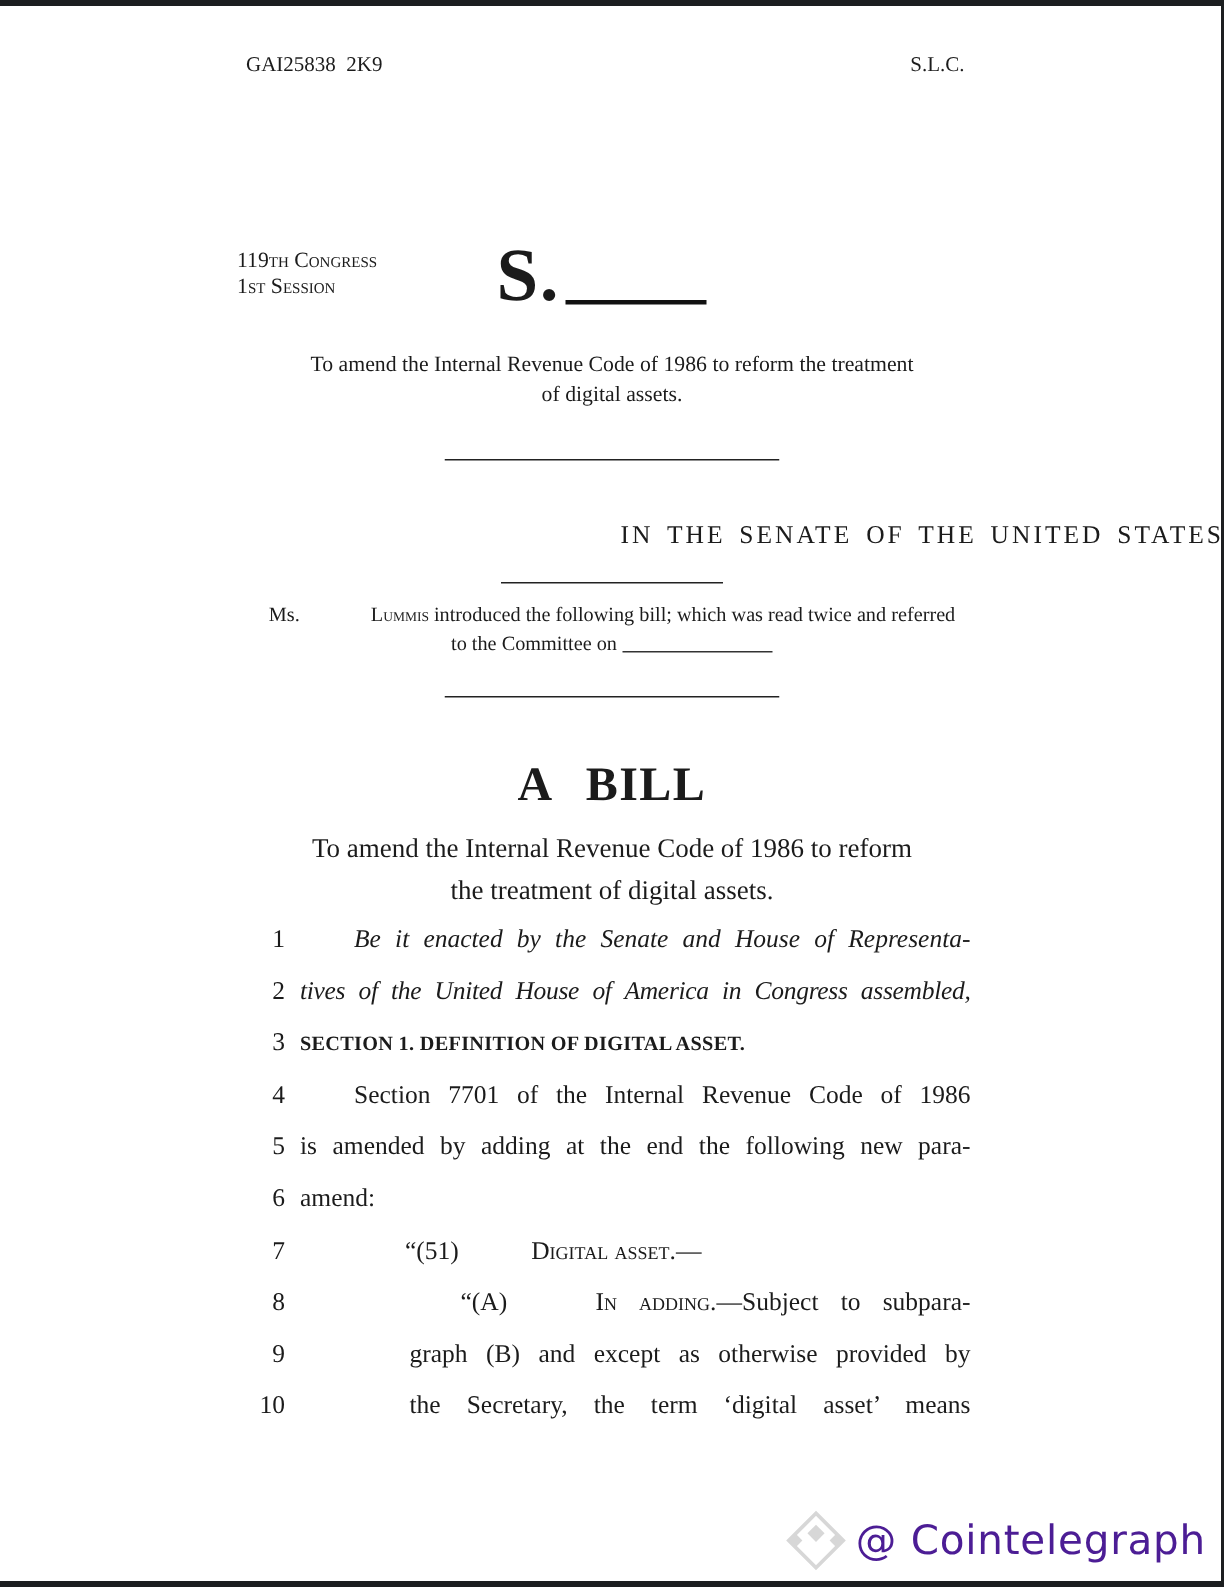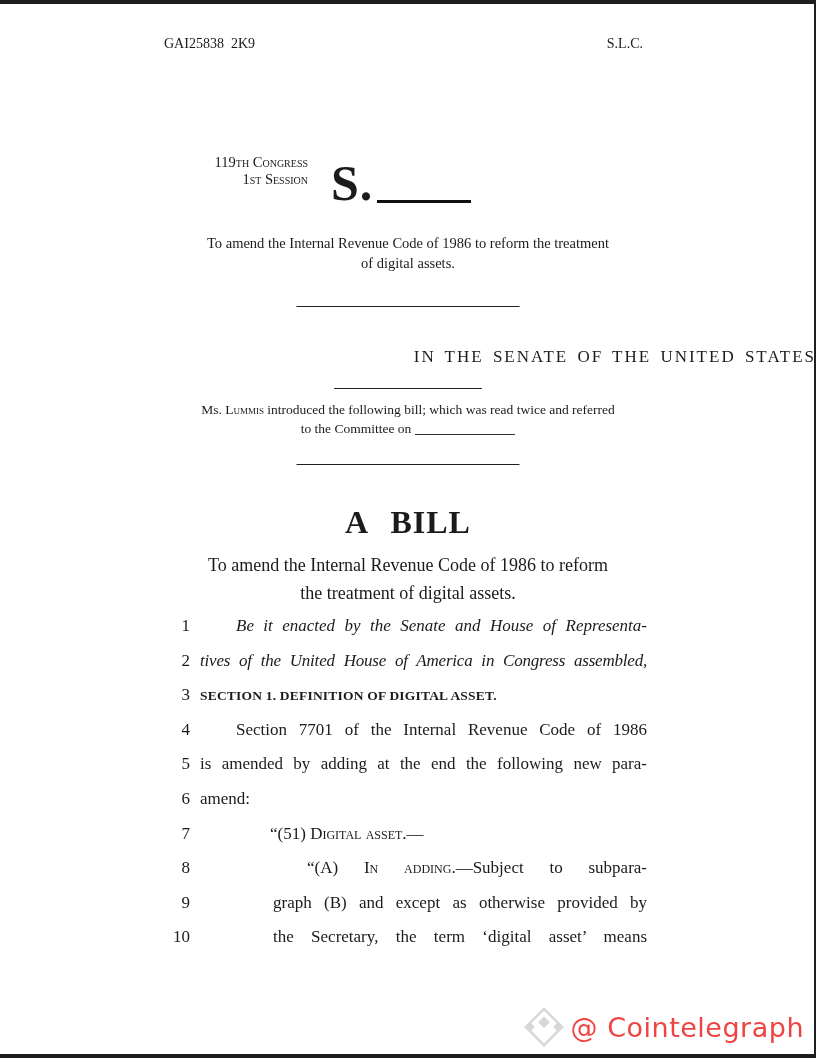--- a/index.html
+++ b/index.html
@@ -13,21 +13,21 @@
   }
   .page { position: absolute; inset: 0; background: #fff; }
 
   
   .edge-top    { position:absolute; top:0; left:0; right:0; height:4px; background:#1c1e20; }
   .edge-bottom { position:absolute; bottom:0; left:0; right:0; height:4px; background:#1c1e20; }
   .edge-right  { position:absolute; top:0; bottom:0; right:0; width:2px; background:#1c1e20; }
 
   .hdr-row { position:absolute; top:36px; left:164px; width:479px; display:flex; justify-content:space-between; font-size:14px; white-space:pre; }
 
-  .congress { position:absolute; top:154px; left:158px; width:150px; text-align:right; font-size:14.5px; line-height:17px; font-variant:small-caps; }
+  .congress { position:absolute; top:166px; left:158px; width:150px; text-align:left; font-size:14.5px; line-height:17px; font-variant:small-caps; }
 
   .bill-no { position:absolute; top:158px; left:331px; line-height:1; white-space:nowrap; }
   .bill-no .s { font-size:50px; font-weight:bold; letter-spacing:1px; }
   .bill-no .blank { display:inline-block; width:94px; border-bottom:3px solid #111; transform:translateY(3px); }
 
   .preamble { position:absolute; top:234px; left:148px; width:520px; text-align:center; font-size:14.5px; line-height:19.5px; }
 
   .rule { position:absolute; left:50%; transform:translateX(-50%); border-top:1.5px solid #222; }
   .rule-1 { top:306px; width:223px; }
   .rule-short { top:388px; width:148px; border-top-width:1px; }
@@ -48,24 +48,24 @@
   .bl-text { margin-left:10px; width:447px; flex:none; white-space:nowrap; }
   .just { text-align:justify; text-align-last:justify; }
   .italic { font-style:italic; }
   .t1 { text-indent:36px; }
   .t2 { letter-spacing:-0.2px; }
   .t3 { font-weight:bold; font-size:13.5px; letter-spacing:0.2px; }
   .t4 { text-indent:36px; }
   .t7 { padding-left:70px; }
   .t8 { padding-left:73px; text-indent:34px; }
   .t9, .t10 { padding-left:73px; }
-  .sc { font-variant:small-caps; }
+  .sc { font-variant:small-caps;margin-left:44px; }
 
   .watermark { position:absolute; right:12px; bottom:10px; display:flex; align-items:center; gap:6px;
-    font-family:"DejaVu Sans", "Liberation Sans", sans-serif; font-size:27px; color:#ef4444; letter-spacing:0.5px;justify-content:flex-end; }
+    font-family:"DejaVu Sans", "Liberation Sans", sans-serif; font-size:27px; color:#4c1d95; letter-spacing:0.5px;justify-content:flex-end; }
   .watermark svg { display:block; }
 </style>
 </head>
 <body>
 
 <div class="page">
 
   <div class="edge-top"></div>
   <div class="edge-bottom"></div>
   <div class="edge-right"></div>

